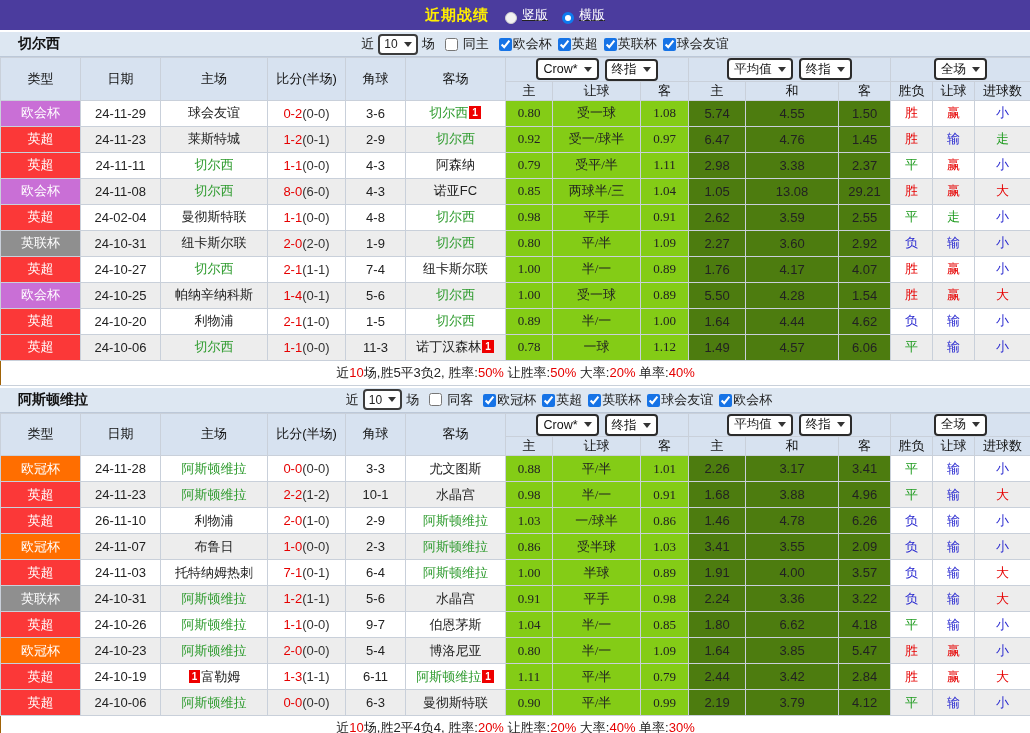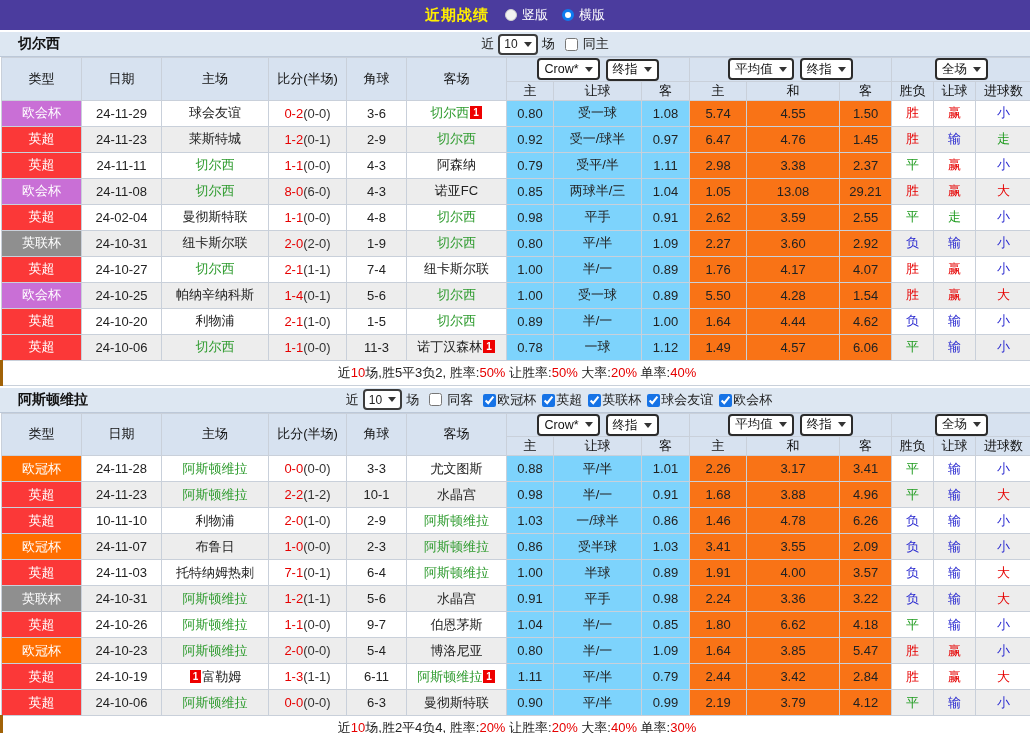--- a/index.html
+++ b/index.html
@@ -1,21 +1,21 @@
 <!DOCTYPE html>
 <html><head>
 <meta charset="utf-8">
 <style>
   html,body{margin:0;padding:0;background:#fff;}
   body{width:1030px;font-family:"Liberation Sans","DejaVu Sans",sans-serif;font-size:13px;color:#222;}
   
   .topbar{height:30px;background:#4b3c9e;display:flex;align-items:center;justify-content:center;gap:16px;}
   .topbar .title{color:#ffee00;font-weight:bold;font-size:15px;letter-spacing:1px;}
   .radio-group{display:flex;align-items:center;gap:14px;}
-  .radio-item{display:flex;align-items:center;gap:5px;cursor:pointer;}
+  .radio-item{display:flex;align-items:flex-end;gap:5px;cursor:pointer;text-decoration:underline;}
   .radio-dot{width:12px;height:12px;border-radius:50%;background:#f2f2f2;border:1px solid #cfcfcf;box-sizing:border-box;}
   .radio-dot.selected{background:#fff;border:3.5px solid #0e7bef;}
   .radio-label{color:#fff;font-size:13px;}
   
   .filter-bar{height:24px;background:#dde7f2;border-bottom:1px solid #bcc8d8;display:flex;align-items:center;margin-top:2px;}
   .team-name{font-weight:bold;font-size:14px;margin-left:18px;color:#111;white-space:nowrap;}
   .filter-controls{flex:1;display:flex;align-items:center;justify-content:center;gap:4px;white-space:nowrap;}
   .sel-box{display:inline-flex;align-items:center;gap:6px;background:#fff;border:2px solid #3c3c3c;border-radius:4px;height:17px;padding:0 4px;font-size:12px;cursor:pointer;}
   .car{width:0;height:0;border-left:4px solid transparent;border-right:4px solid transparent;border-top:5px solid #333;}
   input[type=checkbox]{width:13px;height:13px;margin:0 1px 0 6px;accent-color:#1673e6;vertical-align:middle;}
@@ -23,27 +23,27 @@
   
   table{border-collapse:collapse;table-layout:fixed;width:1030px;}
   th,td{border:1px solid #c9d0da;text-align:center;padding:0;height:25px;font-size:13px;overflow:hidden;white-space:nowrap;}
   thead th{background:#d7e2f0;font-weight:normal;color:#111;}
   thead tr.dd-row th{height:21px;}
   thead tr.sub-row th{height:16px;}
   .hdr-sel{display:inline-flex;align-items:center;gap:6px;background:#fff;border:2px solid #2b2b2b;border-radius:4px;height:18px;padding:0 5px;font-size:12.5px;cursor:pointer;margin:0 3px;}
   tbody tr.shade td{background:#ededed;}
   tbody td.type{color:#fff;font-size:13px;}
   tbody tr.shade td.type{}
-  td.odds, tr.shade td.odds{background:#7dd3fc;}
-  td.avg,  tr.shade td.avg {background:#f97316;}
+  td.odds, tr.shade td.odds{background:#84cc16;font-family:Liberation Serif, serif;}
+  td.avg,  tr.shade td.avg {background:#4d7c0f;}
   .green{color:#2e9b2e;}
   .score{color:#e60000;}
   .half{color:#333;}
   .badge{display:inline-block;background:#ee0000;color:#fff;font-size:10px;line-height:13px;height:13px;padding:0 3px;margin:0 1px;vertical-align:1px;font-weight:bold;}
-  .summary-row td{height:24px;border-left:3px solid #a16207;border-right:1px solid #c9d0da;background:#fff;font-size:13px;}
+  .summary-row td{height:24px;border-left:1px solid #a16207;border-right:1px solid #c9d0da;background:#fff;font-size:13px;}
   .summary-row .red{color:#e60000;}
 </style>
 </head>
 <body>
 
 <div class="topbar">
   <span class="title">近期战绩</span>
   <div class="radio-group">
     <span class="radio-item">
       <span class="radio-dot"></span>
@@ -62,20 +62,21 @@
       <span class="team-name">切尔西</span>
       <div class="filter-controls">
         <span class="t-recent">近</span>
         <span class="sel-box">
           <span class="t-count">10</span>
           <span class="car"></span>
         </span>
         <span class="t-games">场</span>
         <input type="checkbox" style="">
         <span class="cb-label t-same">同主</span>
+        <span class="leagues"><input type="checkbox" checked="" style=""><span class="cb-label">欧会杯</span><input type="checkbox" checked="" style=""><span class="cb-label">英超</span><input type="checkbox" checked="" style=""><span class="cb-label">英联杯</span><input type="checkbox" checked="" style=""><span class="cb-label">球会友谊</span></span>
       </div>
     </div>
     <table>
       <colgroup>
         <col style="width:80px">
           <col style="width:80px">
           <col style="width:107px">
           <col style="width:78px">
         <col style="width:60px">
           <col style="width:100px">
@@ -422,21 +423,21 @@
             <td class="odds">0.91</td>
             <td class="avg">1.68</td>
             <td class="avg">3.88</td>
             <td class="avg">4.96</td>
             <td><span style="color:#1e9b1e">平</span></td>
             <td><span style="color:#2a2ad0">输</span></td>
             <td><span style="color:#e60000">大</span></td>
           </tr>
           <tr>
             <td class="type" style="background:#fb3838">英超</td>
-            <td>10-11-10</td>
+            <td>26-11-10</td>
             <td><span class="">利物浦</span></td>
             <td><span class="score">2-0</span><span class="half">(1-0)</span></td>
             <td>2-9</td>
             <td><span class="green">阿斯顿维拉</span></td>
             <td class="odds">1.03</td>
             <td class="odds">一/球半</td>
             <td class="odds">0.86</td>
             <td class="avg">1.46</td>
             <td class="avg">4.78</td>
             <td class="avg">6.26</td>

